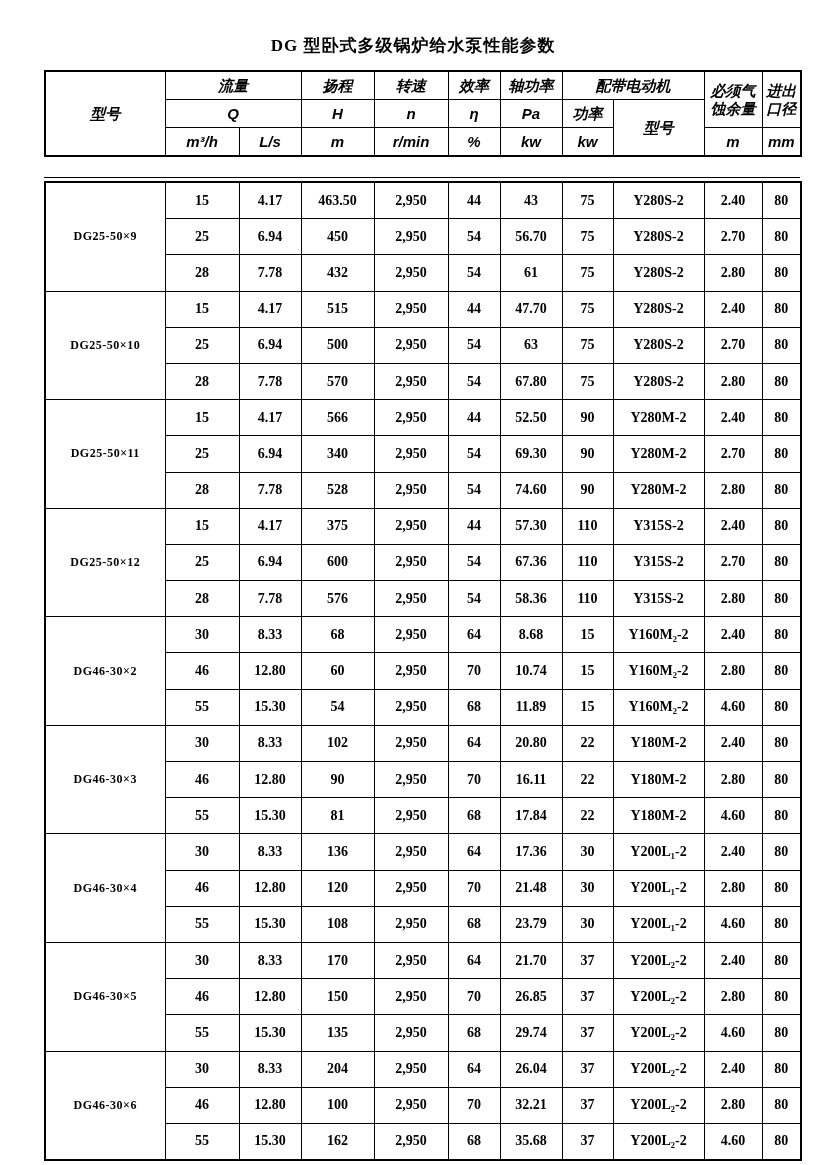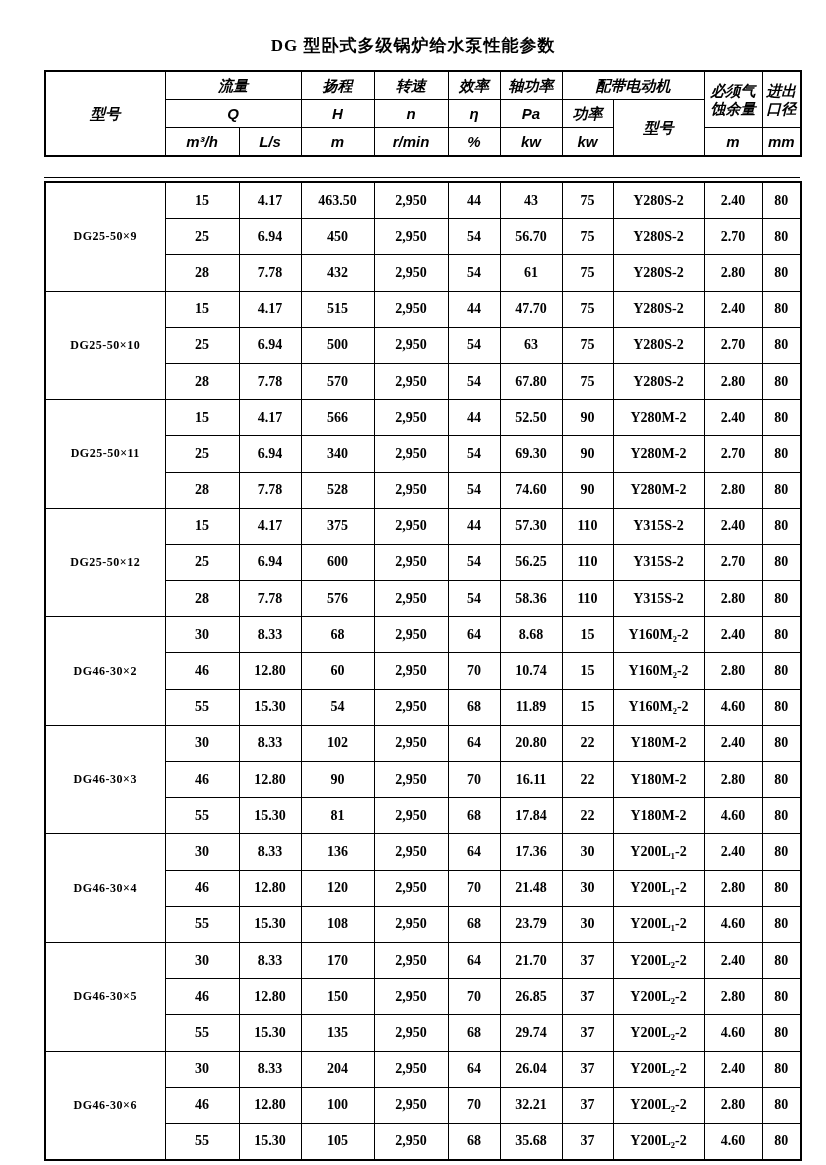--- a/index.html
+++ b/index.html
@@ -260,21 +260,21 @@
             <td>Y315S-2</td>
             <td>2.40</td>
             <td>80</td>
           </tr>
           <tr>
             <td>25</td>
             <td>6.94</td>
             <td>600</td>
             <td>2,950</td>
             <td>54</td>
-            <td>56.25</td>
+            <td>67.36</td>
             <td>110</td>
             <td>Y315S-2</td>
             <td>2.70</td>
             <td>80</td>
           </tr>
           <tr>
             <td>28</td>
             <td>7.78</td>
             <td>576</td>
             <td>2,950</td>
@@ -454,21 +454,21 @@
             <td>70</td>
             <td>32.21</td>
             <td>37</td>
             <td>Y200L₂-2</td>
             <td>2.80</td>
             <td>80</td>
           </tr>
           <tr>
             <td>55</td>
             <td>15.30</td>
-            <td>105</td>
+            <td>162</td>
             <td>2,950</td>
             <td>68</td>
             <td>35.68</td>
             <td>37</td>
             <td>Y200L₂-2</td>
             <td>4.60</td>
             <td>80</td>
           </tr>
         </tbody>
     </table>

